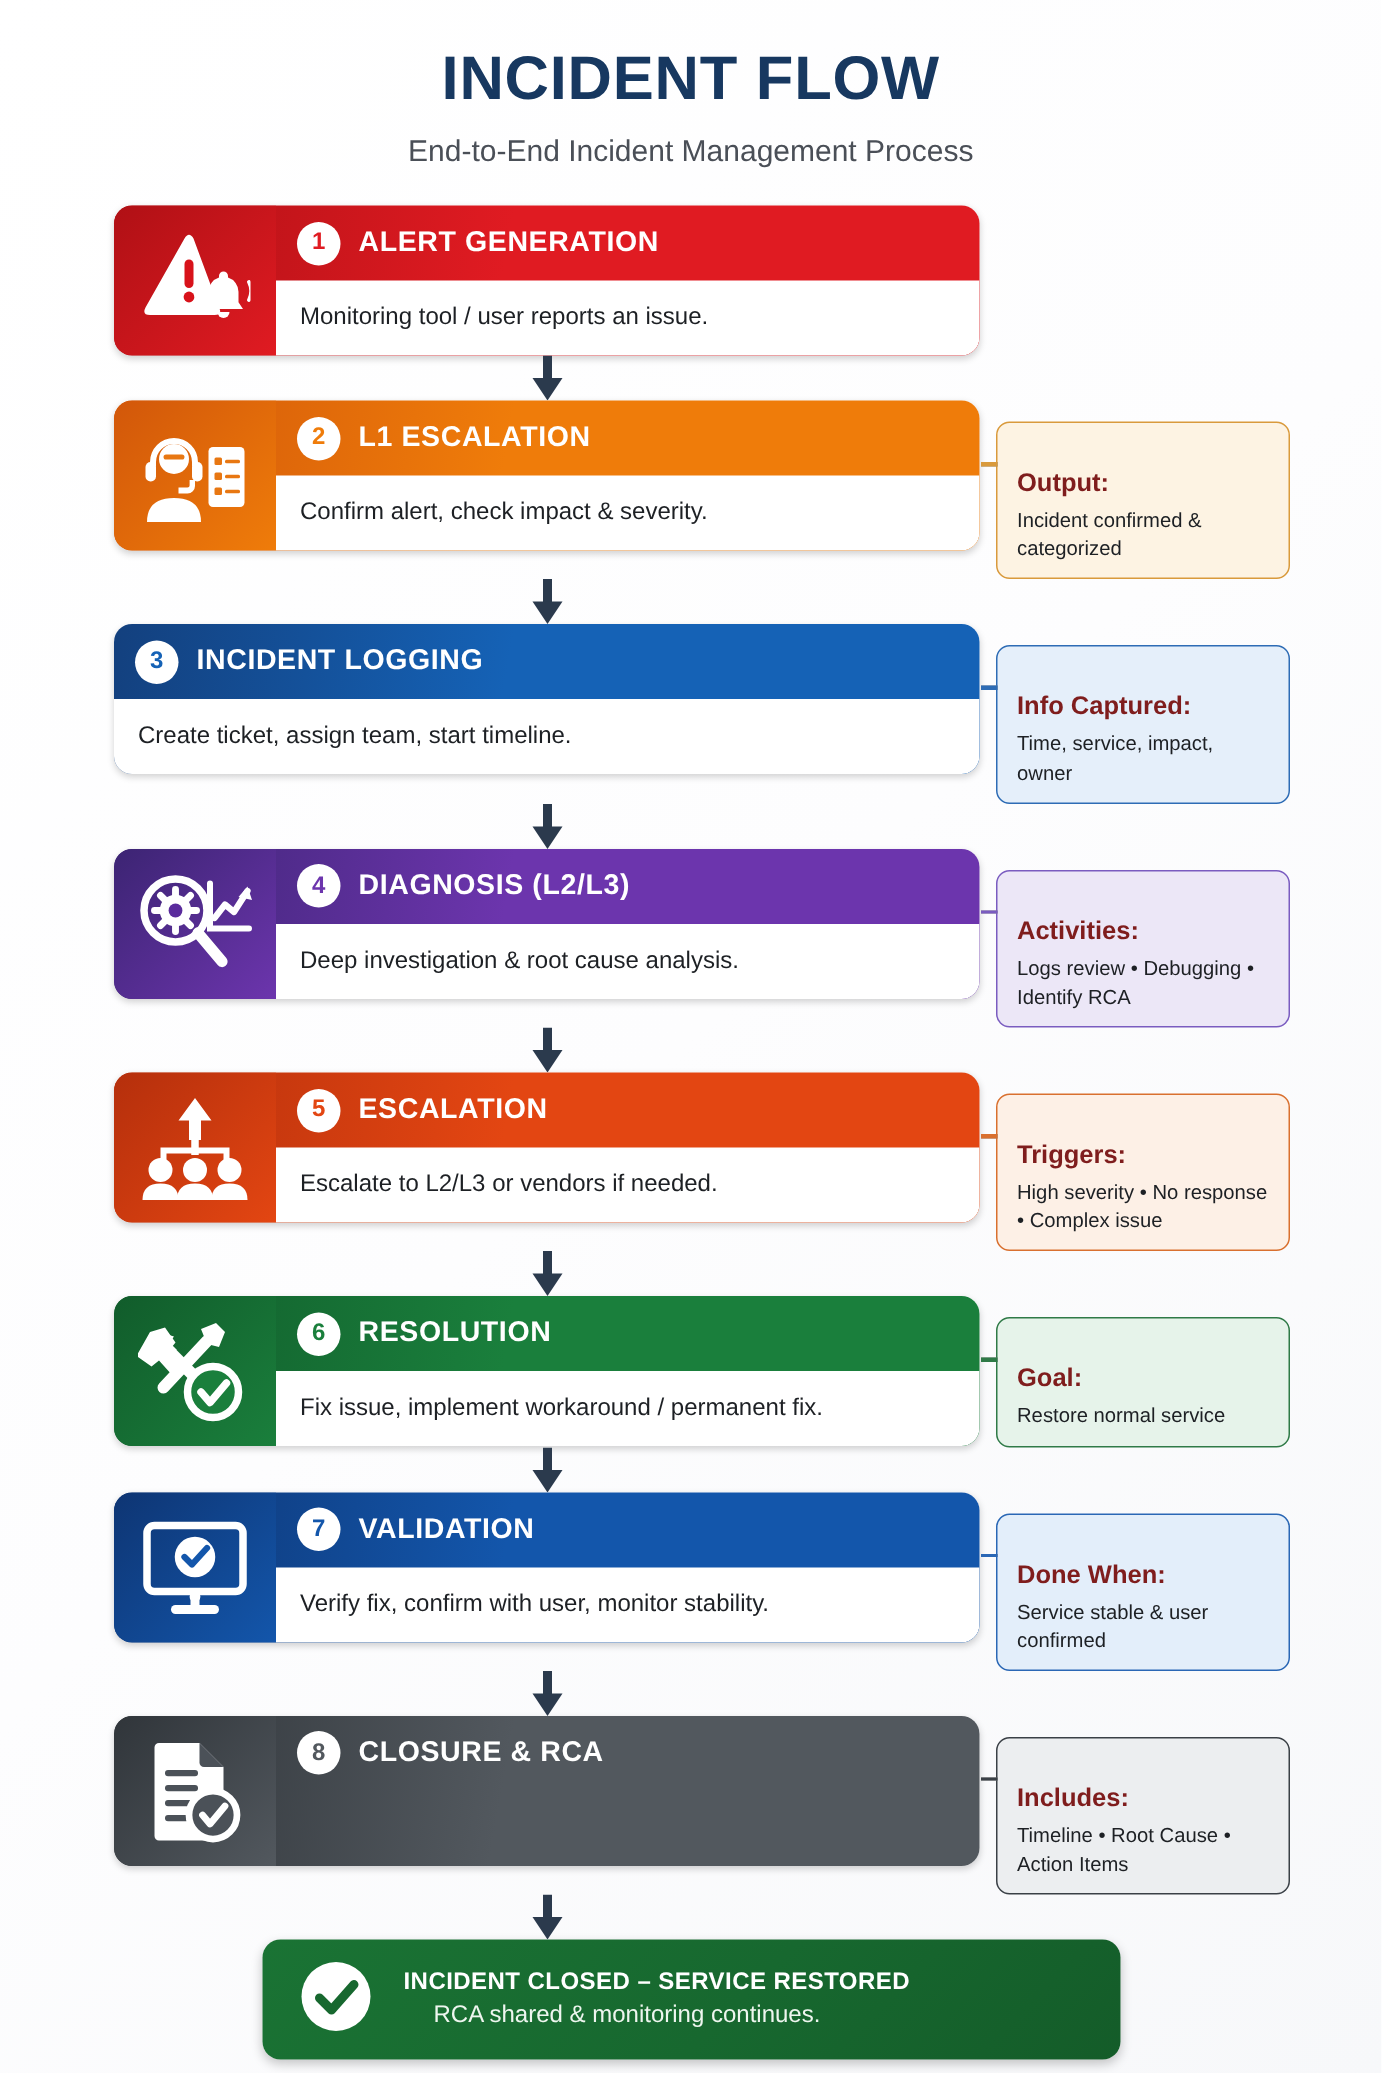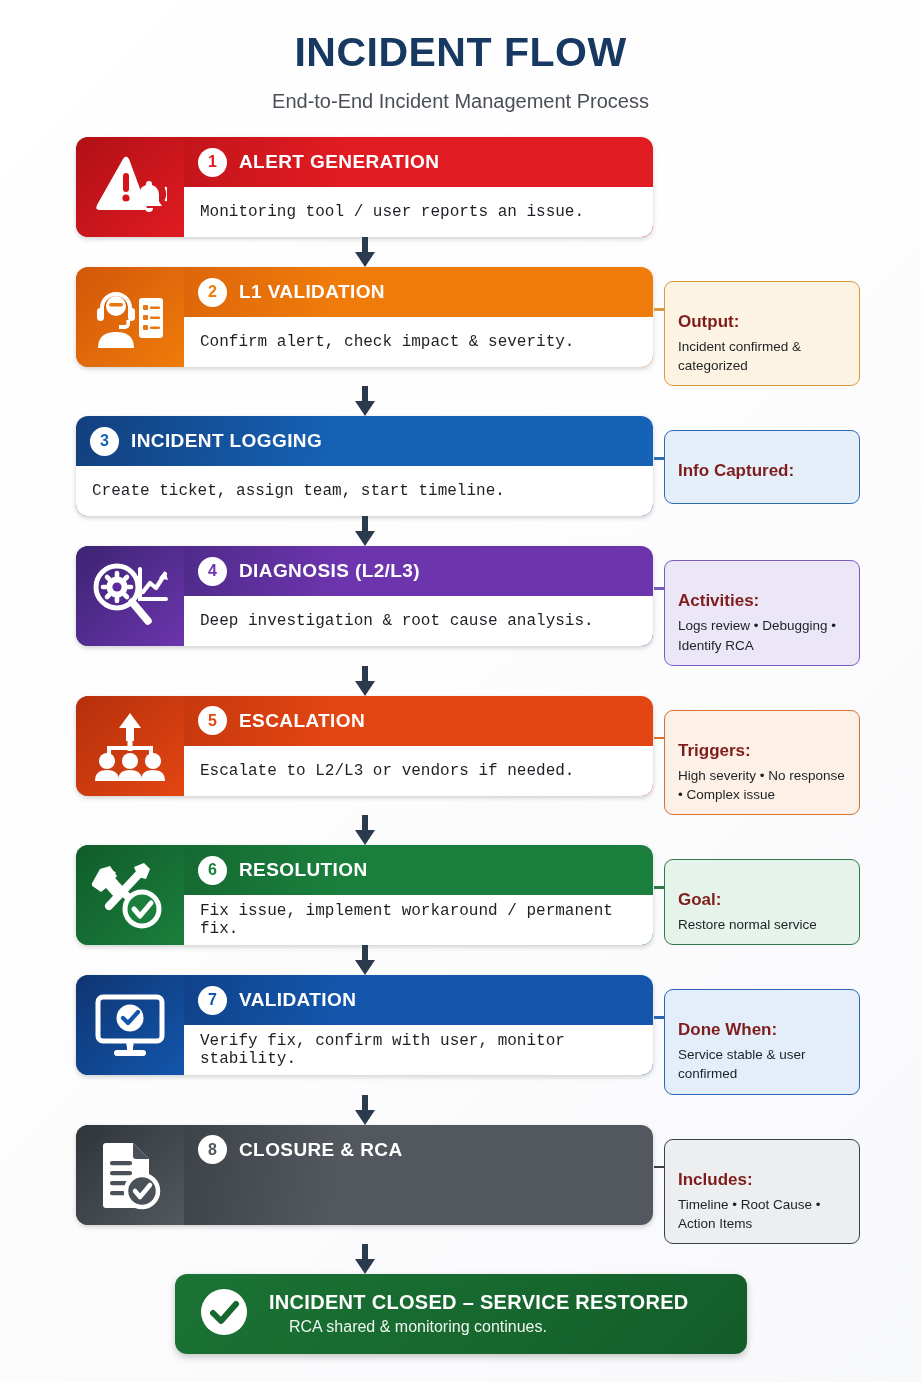--- a/index.html
+++ b/index.html
@@ -114,21 +114,20 @@
 
   .card-desc {
     flex: 1;
     background: #ffffff;
     display: flex;
     align-items: center;
     padding-left: 16px;
     font-size: 16px;
     color: #1d2024;
     border-radius: 0 0 12px 0;
-    font-family: Liberation Mono, monospace;
   }
 
   
   .note {
     width: 196px;
     min-height: 74px;
     margin-left: 11px;
     margin-top: 14px;
     border-radius: 9px;
     border: 1.6px solid #888;
@@ -177,21 +176,21 @@
     border-radius: 12px;
     display: flex;
     align-items: center;
     padding-left: 24px;
     gap: 20px;
     box-shadow: 0 3px 7px rgba(0,0,0,0.22);
     margin-left: 99px;
   }
   .final-text-main {
     color: #ffffff;
-    font-size: 20px;
+    font-size: 16px;
     font-weight: bold;
     letter-spacing: 0.3px;
   }
   .final-text-sub {
     color: #eef6ef;
     font-size: 16px;
     margin-top: 4px;
     margin-left: 20px;
   }
 </style>
@@ -254,21 +253,21 @@
         <rect x="51" y="31" width="5" height="5" rx="1"></rect>
         <rect x="58" y="32.5" width="10" height="2.4" rx="1"></rect>
         <rect x="51" y="41" width="5" height="5" rx="1"></rect>
         <rect x="58" y="42.5" width="10" height="2.4" rx="1"></rect>
       </g>
     </svg>
           </div>
           <div class="card-body">
             <div class="card-head">
               <div class="step-num" style="color: rgb(239, 124, 10);">2</div>
-              <div class="step-title">L1 VALIDATION</div>
+              <div class="step-title">L1 ESCALATION</div>
             </div>
             <div class="card-desc">Confirm alert, check impact &amp; severity.</div>
           </div>
         </div>
         <div class="note" style="background: rgb(253, 243, 227); border-color: rgb(217, 154, 60); --nb: #d99a3c;">
           <div class="note-title">Output:</div>
           <div class="note-text">Incident confirmed &amp; categorized</div>
           <span style="position: absolute; left: -11px; top: 26px; width: 11px; height: 2.5px; background: rgb(217, 154, 60);"></span>
         </div>
       </div>
@@ -283,20 +282,21 @@
           <div class="card-body">
             <div class="card-head">
               <div class="step-num" style="color: rgb(21, 98, 182);">3</div>
               <div class="step-title">INCIDENT LOGGING</div>
             </div>
             <div class="card-desc">Create ticket, assign team, start timeline.</div>
           </div>
         </div>
         <div class="note" style="background: rgb(229, 239, 250); border-color: rgb(46, 108, 181); --nb: #2e6cb5;">
           <div class="note-title">Info Captured:</div>
+          <div class="note-text">Time, service, impact, owner</div>
           <span style="position: absolute; left: -11px; top: 26px; width: 11px; height: 2.5px; background: rgb(46, 108, 181);"></span>
         </div>
       </div>
       <div class="connector">
     <svg width="26" height="30" viewBox="0 0 26 30">
       <line x1="13" y1="0" x2="13" y2="17" stroke="#2b3a4d" stroke-width="6"></line>
       <polygon points="13,30 3,15 23,15" fill="#2b3a4d"></polygon>
     </svg>
       </div>
       <div class="step-row">

